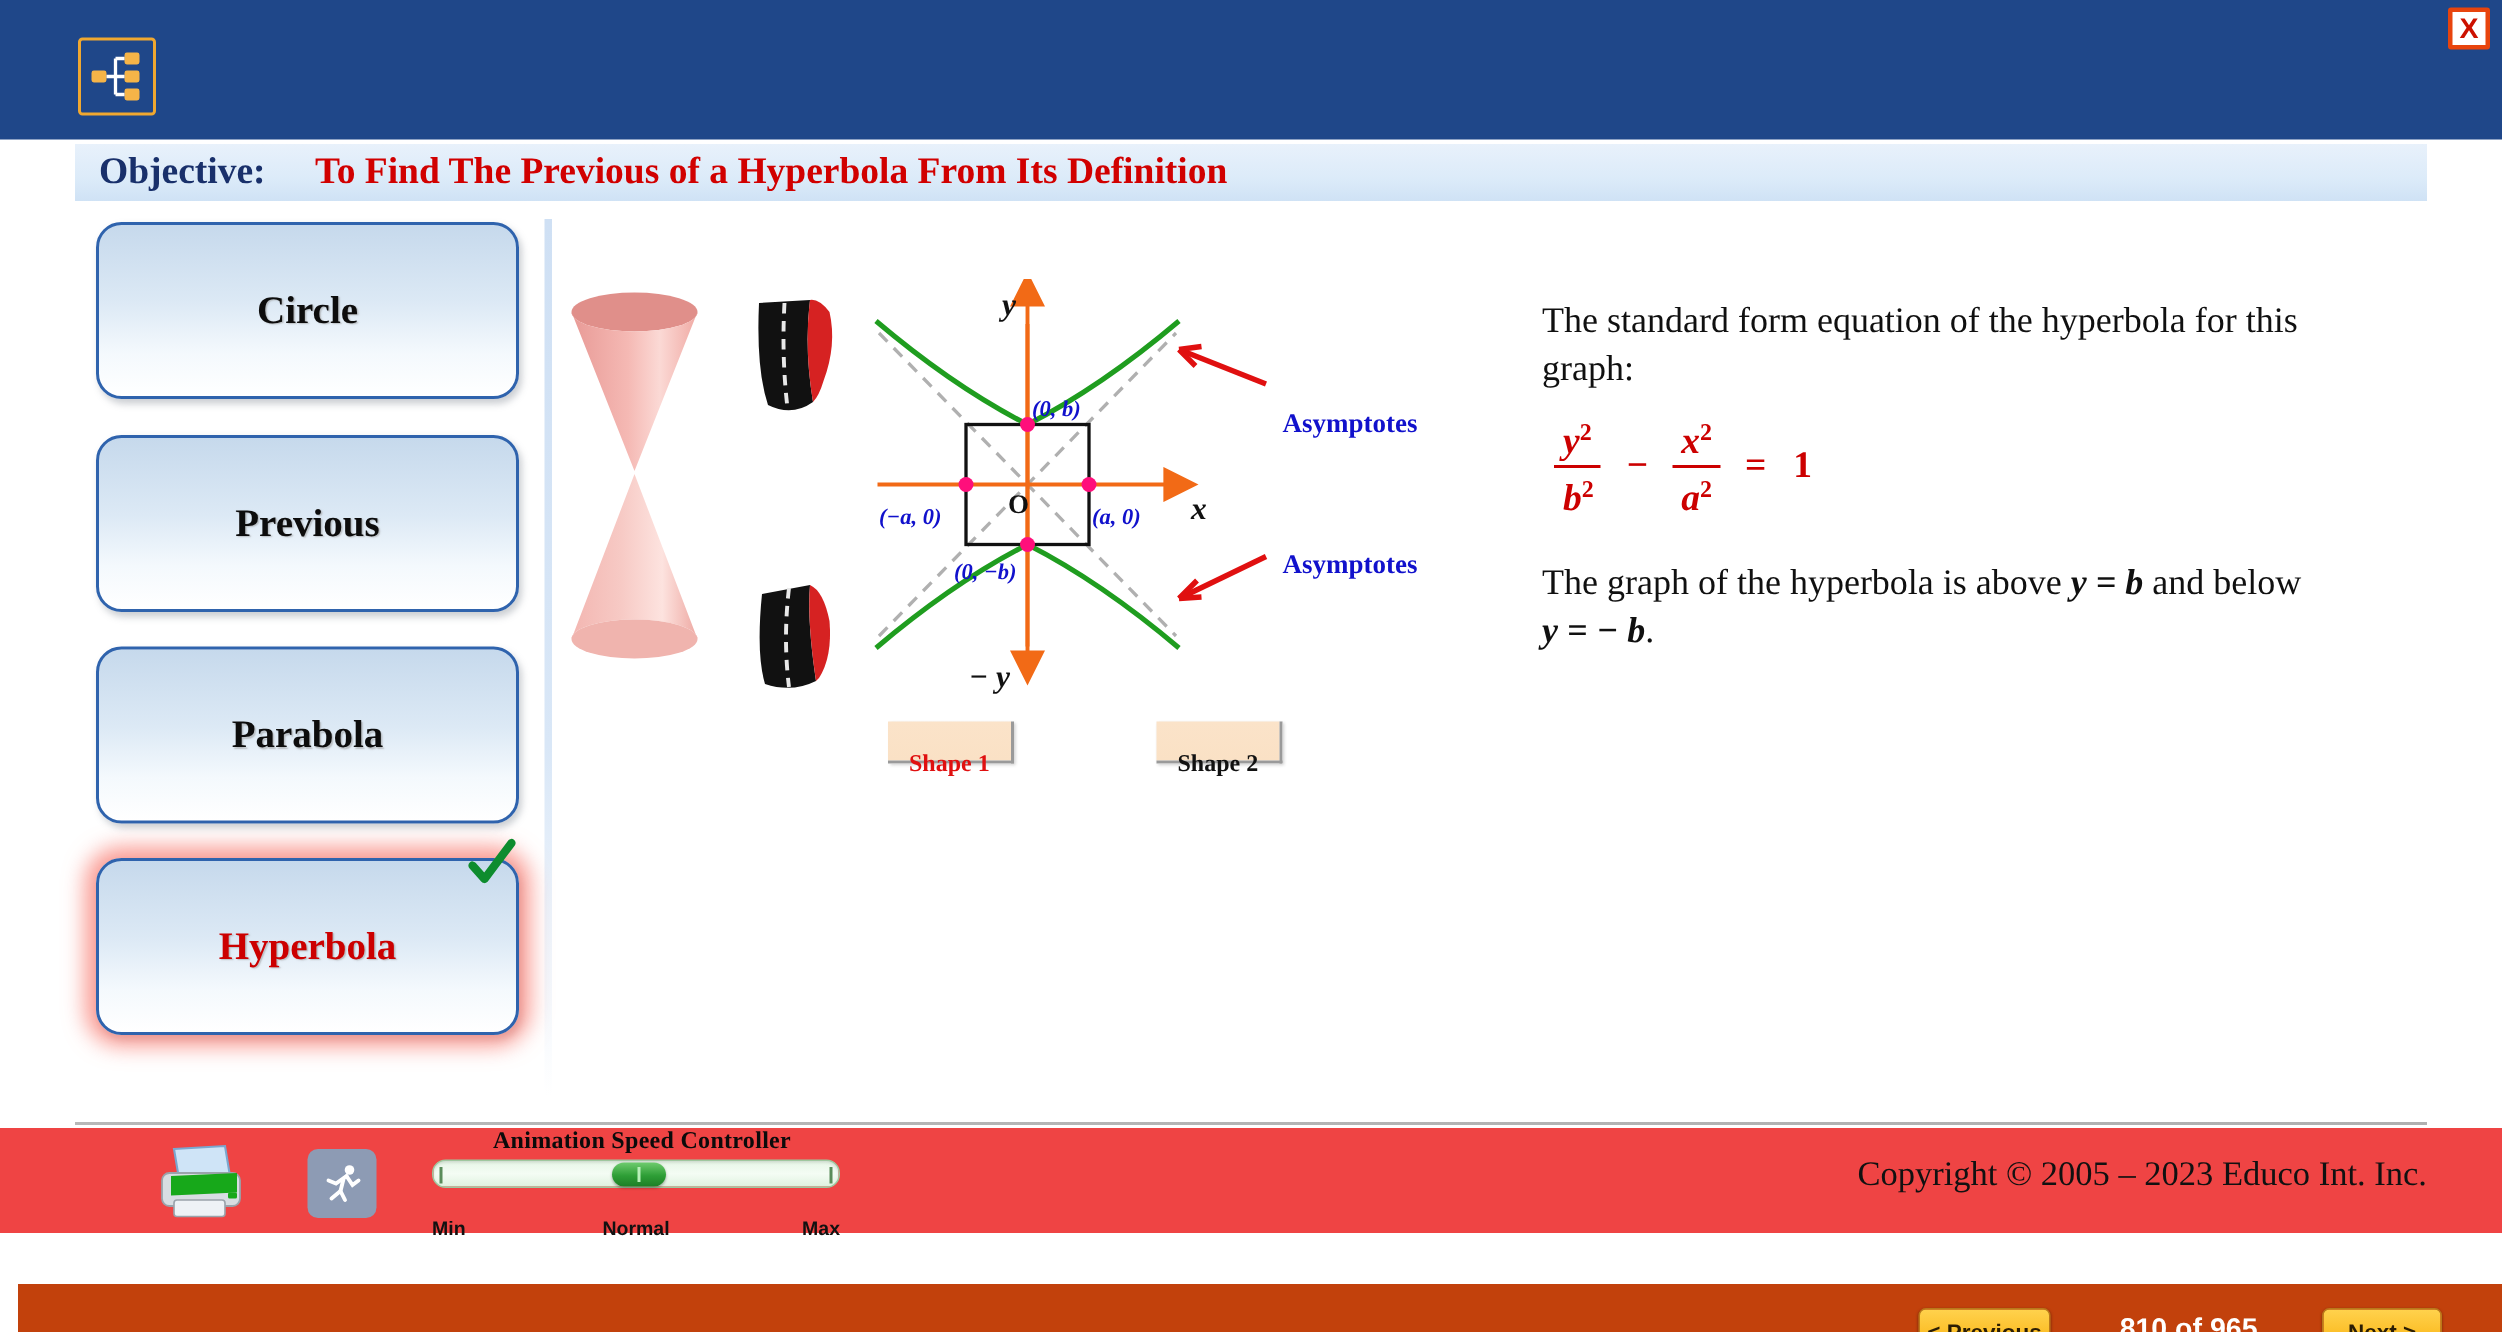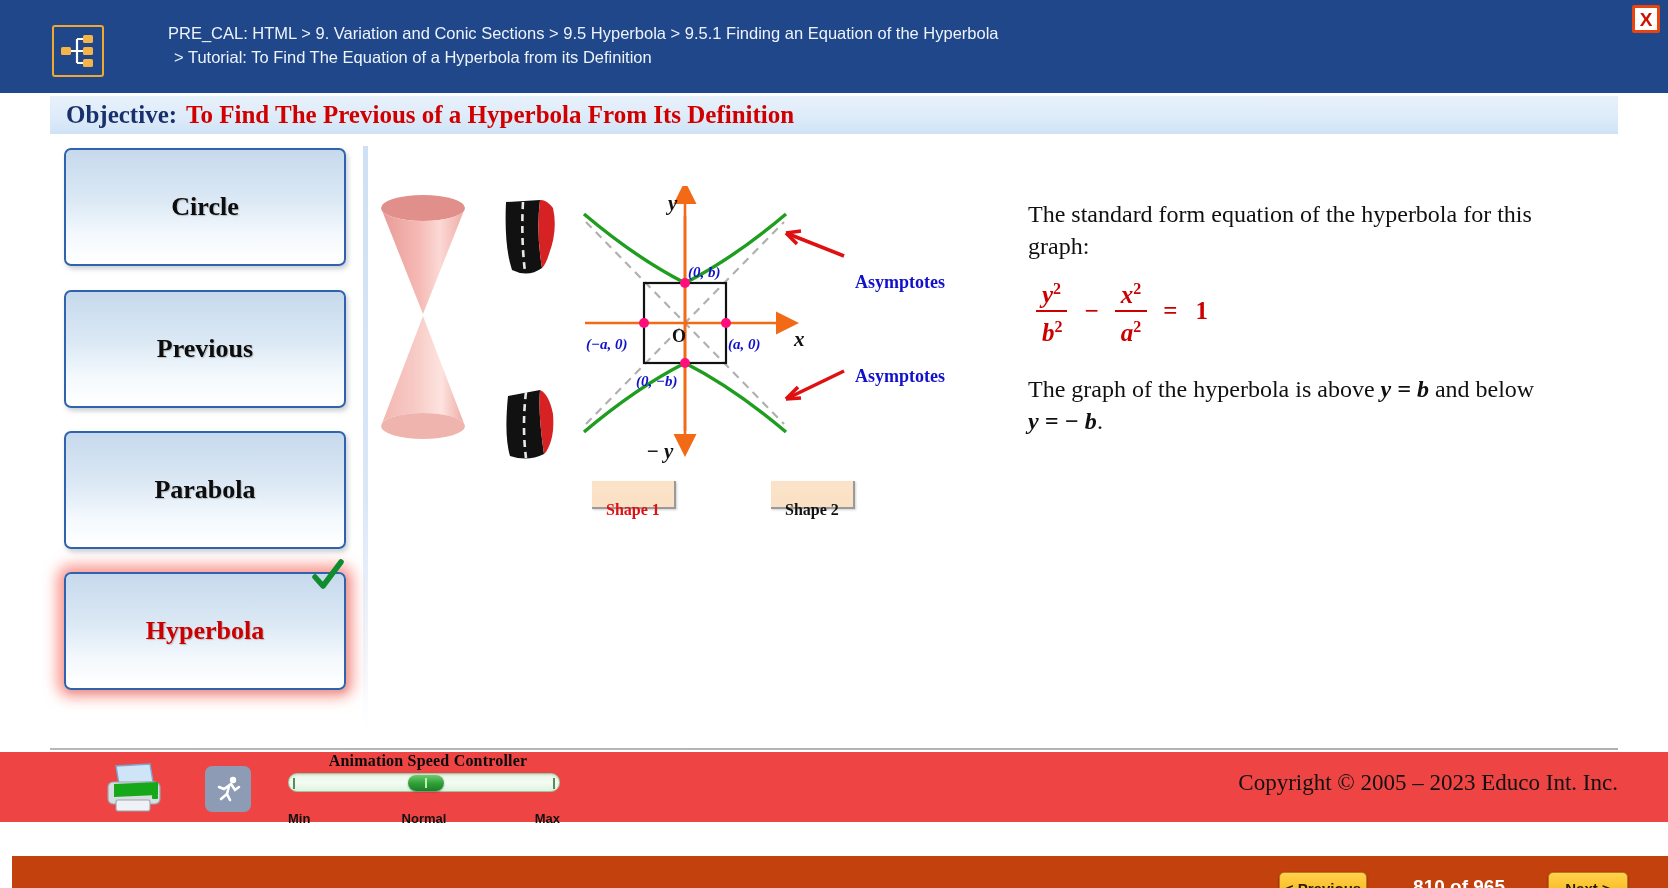--- a/index.html
+++ b/index.html
@@ -35,21 +35,21 @@
   }
   .close-btn span {
     color:#cc1100; font-weight:bold; font-size:19px; line-height:19px;
     font-family:"Liberation Sans", sans-serif;
   }
 
   
   .objective-bar {
     position:absolute; left:50px; top:96px; width:1568px; height:38px;
     background:linear-gradient(to bottom,#e8f1fb 0%, #dcebf9 60%, #cfe2f5 100%);
-    display:flex; align-items:center; padding-left:16px;
+    display:flex; align-items:center; padding-left:16px;gap:24px;
   }
   .objective-label {
     font-family:"Liberation Serif", serif; font-weight:bold; font-size:25px;
     color:#19306b; margin-right:9px;
   }
   .objective-text {
     font-family:"Liberation Serif", serif; font-weight:bold; font-size:25px;
     color:#d10000;
   }
 
@@ -58,21 +58,21 @@
 
   .divider {
     position:absolute; left:363px; top:10px; width:5px; height:585px;
     background:linear-gradient(to bottom,#cfe0f4 0%, #d9e7f7 60%, #ffffff 100%);
   }
 
   
   .sidebar { position:absolute; left:0; top:0; width:360px; height:600px; }
   .nav-btn {
     position:absolute; left:64px; width:282px; height:118px;
-    border:2px solid #2f63ad; border-radius:7px;
+    border:2px solid #2f63ad; border-radius:17px;
     background:linear-gradient(to bottom,#c6d9ec 0%, #dce9f5 45%, #f4f9fd 75%, #ffffff 100%);
     box-shadow: 2px 3px 5px rgba(120,130,140,0.38);
     display:flex; align-items:center; justify-content:center;
     cursor:pointer;
   }
   .nav-btn-label {
     font-family:"Liberation Serif", serif; font-weight:bold; font-size:26px;
     color:#0d0d0d; text-shadow: 1px 1px 1px rgba(150,150,150,0.55);
   }
   .nav-btn.active {
@@ -205,24 +205,20 @@
 
   <div class="header">
     <div class="logo-box">
       <svg class="logo-svg" width="48" height="48" viewBox="0 0 48 48">
         <rect x="7" y="20" width="10" height="8" rx="1.6" fill="#f5b448"></rect>
         <rect x="29" y="8" width="10" height="8" rx="1.6" fill="#f5b448"></rect>
         <rect x="29" y="20" width="10" height="8" rx="1.6" fill="#f5b448"></rect>
         <rect x="29" y="32" width="10" height="8" rx="1.6" fill="#f5b448"></rect>
         <path d="M17 24 H23 M23 12 V36 M23 12 H29 M23 24 H29 M23 36 H29" stroke="#ffffff" stroke-width="2.2" fill="none"></path>
       </svg>
-    </div>
-    <div class="breadcrumb">
-      <span>PRE_CAL: HTML &gt; 9. Variation and Conic Sections &gt; 9.5 Hyperbola &gt; 9.5.1 Finding an Equation of the Hyperbola</span>
-      <span class="line2">&gt; Tutorial: To Find The Equation of a Hyperbola from its Definition</span>
     </div>
     <div class="close-btn">
       <span>X</span>
     </div>
   </div>
 
   <div class="objective-bar">
     <span class="objective-label">Objective:</span>
     <span class="objective-text">To Find The Previous of a Hyperbola From Its Definition</span>
   </div>

